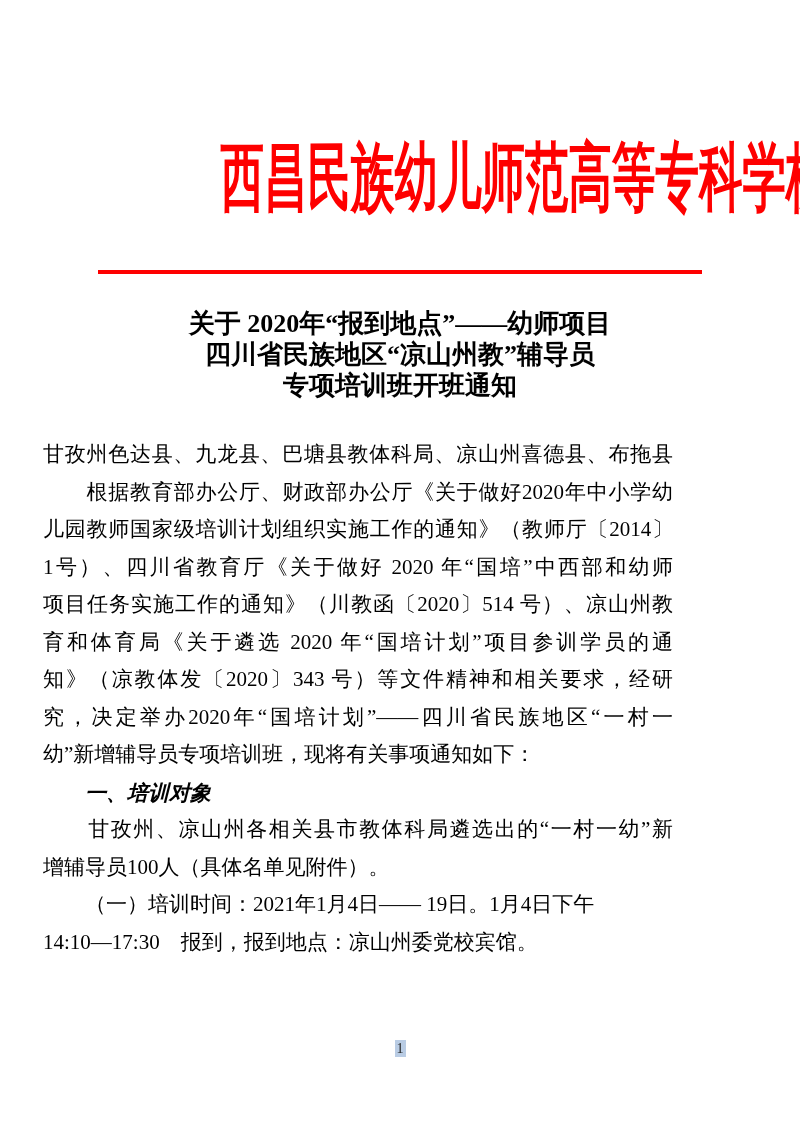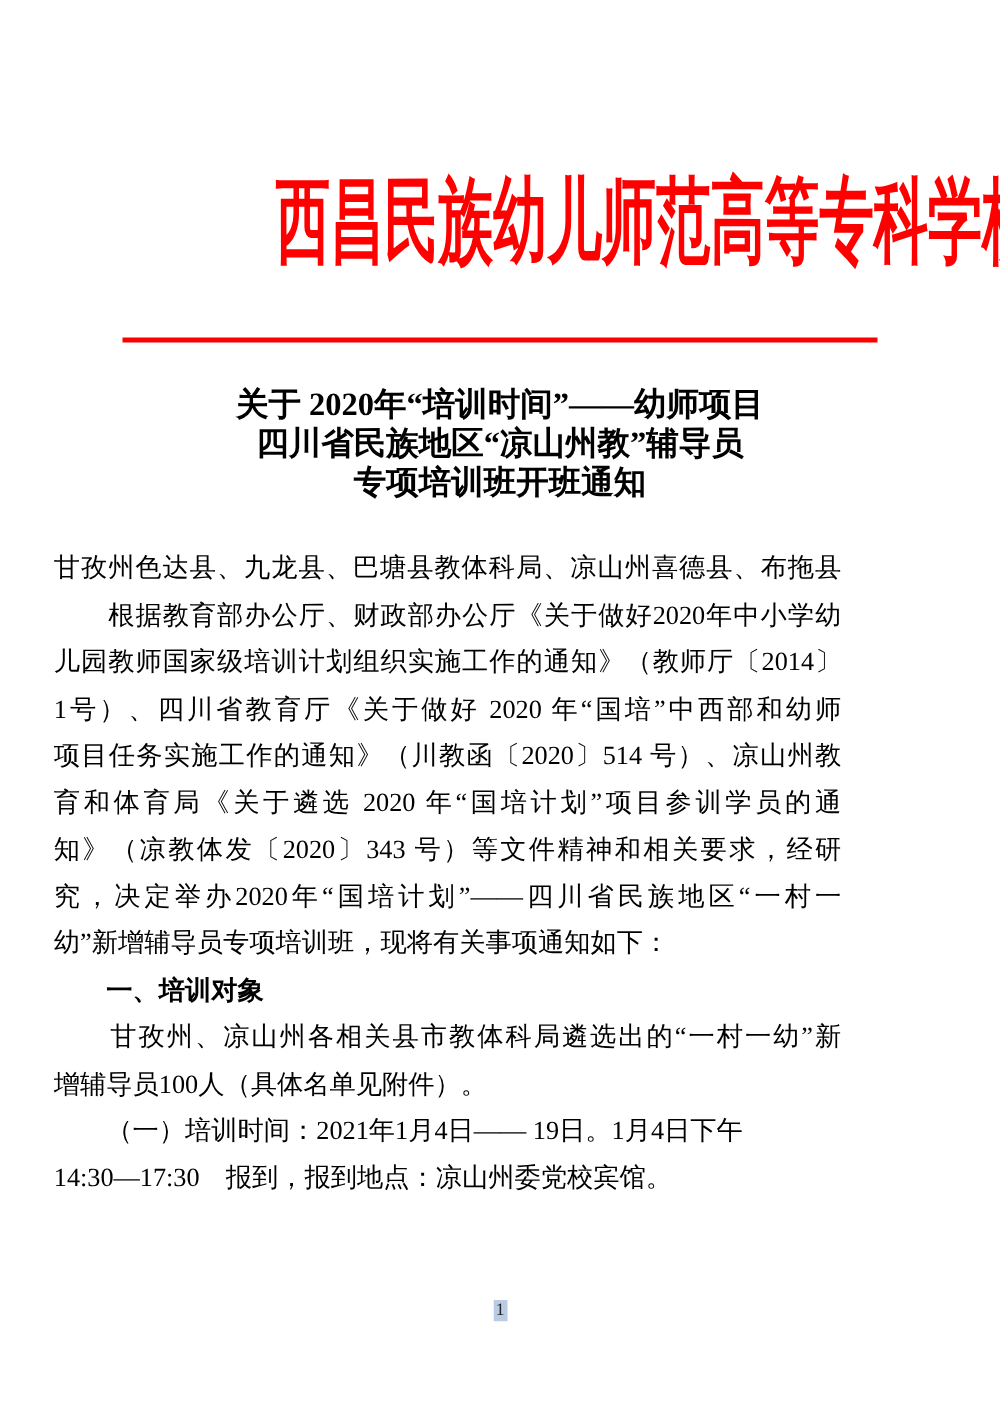--- a/index.html
+++ b/index.html
@@ -41,20 +41,21 @@
     margin:35px 85px 0 43px;
     width:630px;
     font-size:21px;
     line-height:37.5px;
   }
   .bl{ height:37.5px; overflow:hidden; text-align:left; }
   .bl.fill{ text-align:justify; text-align-last:justify; }
   .bl.hd{
     font-family:"Liberation Sans","DejaVu Sans",sans-serif;
     font-weight:bold;
+    font-style:italic;
   }
   
   .footer{
     position:absolute; left:0; top:1039px;
     width:100%; text-align:center;
   }
   .pagenum{
     display:inline-block;
     font-size:14px; line-height:17px;
     background:#b9cce4;
@@ -67,39 +68,39 @@
 
 <div class="page">
 
   <div class="letterhead">
     <span class="school">西昌民族幼儿师范高等专科学校</span>
   </div>
 
   <div class="red-rule"></div>
 
   <div class="doc-title">
-    <div>关于 2020年“培训时间”——幼师项目</div>
+    <div>关于 2020年“报到地点”——幼师项目</div>
     <div>四川省民族地区“凉山州教”辅导员</div>
     <div>专项培训班开班通知</div>
   </div>
 
   <div class="doc-body" id="doc-body">
       <div class="bl fill">甘孜州色达县、九龙县、巴塘县教体科局、凉山州喜德县、布拖县</div>
       <div class="bl fill">　　根据教育部办公厅、财政部办公厅《关于做好2020年中小学幼</div>
       <div class="bl fill">儿园教师国家级培训计划组织实施工作的通知》（教师厅〔2014〕</div>
       <div class="bl fill">1号）、四川省教育厅《关于做好 2020 年“国培”中西部和幼师</div>
       <div class="bl fill">项目任务实施工作的通知》（川教函〔2020〕514 号）、凉山州教</div>
       <div class="bl fill">育和体育局《关于遴选 2020 年“国培计划”项目参训学员的通</div>
       <div class="bl fill">知》（凉教体发〔2020〕343 号）等文件精神和相关要求，经研</div>
       <div class="bl fill">究，决定举办2020年“国培计划”——四川省民族地区“一村一</div>
       <div class="bl">幼”新增辅导员专项培训班，现将有关事项通知如下：</div>
       <div class="bl hd">　　一、培训对象</div>
       <div class="bl fill">　　甘孜州、凉山州各相关县市教体科局遴选出的“一村一幼”新</div>
       <div class="bl">增辅导员100人（具体名单见附件）。</div>
       <div class="bl">　　（一）培训时间：2021年1月4日—— 19日。1月4日下午</div>
-      <div class="bl">14:30—17:30　报到，报到地点：凉山州委党校宾馆。</div>
+      <div class="bl">14:10—17:30　报到，报到地点：凉山州委党校宾馆。</div>
     </div>
 
   <div class="footer">
     <span class="pagenum">1</span>
   </div>
 
 </div>
 
 </body></html>

